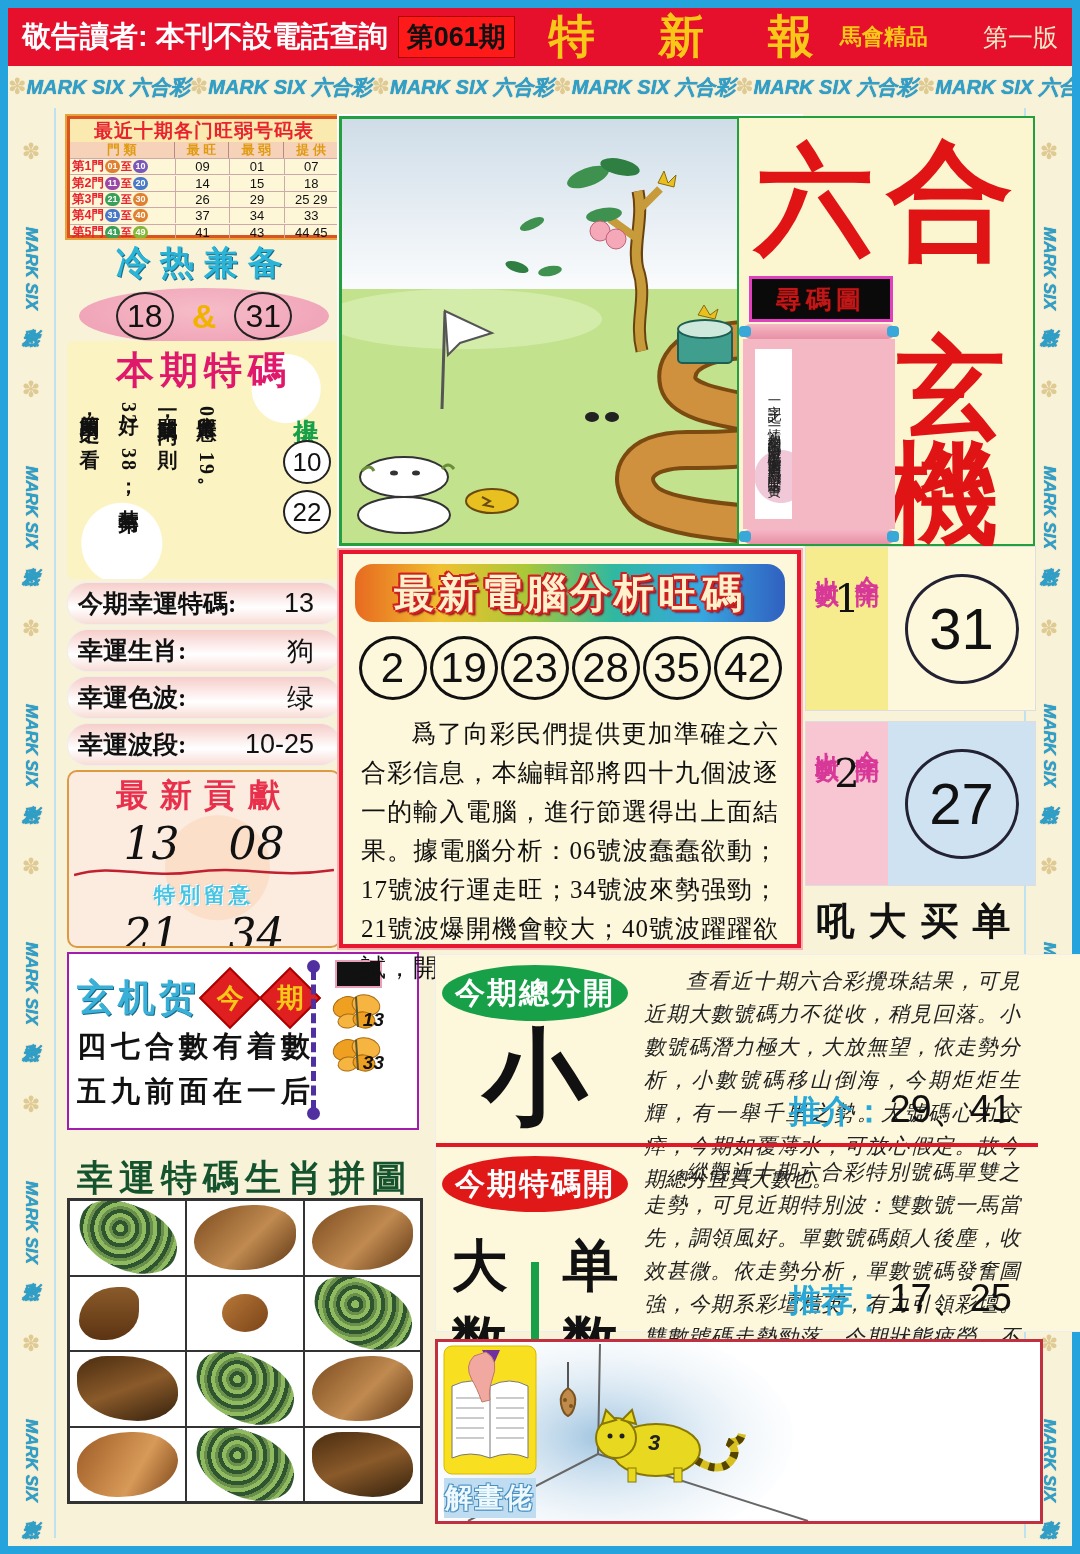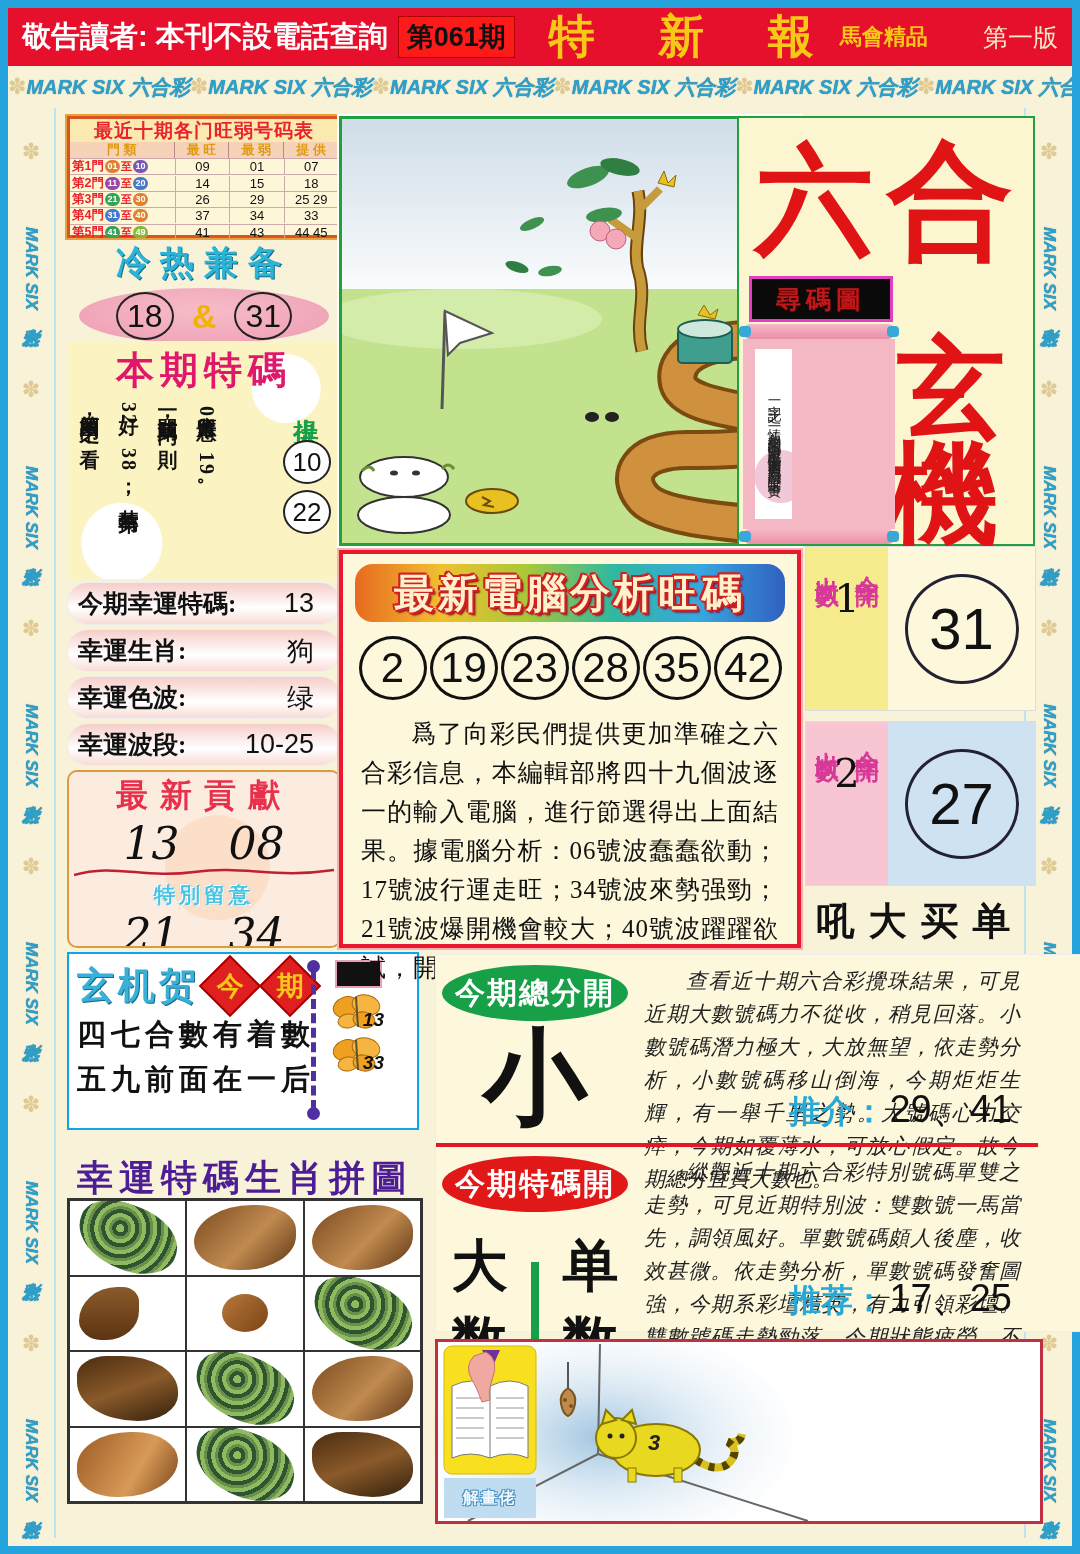--- a/index.html
+++ b/index.html
@@ -60,37 +60,37 @@
   .lbar{height:41px;border-radius:21px;background:linear-gradient(180deg,#f6cdc9,#fff 60%,#f8dcd6);display:flex;align-items:center;justify-content:space-between;padding:0 26px 0 10px;border:1px solid #eee;}
   .llab{font-family:"Liberation Serif","DejaVu Serif",serif;font-weight:bold;font-size:25px;color:#111;white-space:nowrap;}
   .lval{font-size:27px;color:#111;font-family:"Liberation Sans",sans-serif;}
   
   #contrib{left:4px;top:662px;width:274px;height:178px;border:2px solid #dc9a44;border-radius:10px;background:radial-gradient(circle at 55% 55%,#fbdfc9 0 52px,transparent 53px),#fcebdf;text-align:center;overflow:hidden;}
   .cbtitle{color:#e8304c;font-family:"Liberation Serif","DejaVu Serif",serif;font-weight:bold;font-size:32px;letter-spacing:12px;margin-top:2px;}
   .bignums{display:flex;justify-content:space-around;padding:0 30px;font-size:44px;color:#111;font-family:"DejaVu Serif",serif;font-style:italic;}
   .wavy{display:block;margin:-6px auto 0;}
   .notepill{display:inline-block;color:#45c4e4;font-weight:bold;font-size:21px;letter-spacing:4px;text-shadow:1px 1px 0 #fff,-1px -1px 0 #fff,0 0 2px #1a8cb0;}
   
-  #mystery{left:4px;top:844px;width:352px;height:178px;background:#fff;border:2px solid #0ea5e9;padding:6px 8px;}
+  #mystery{left:4px;top:844px;width:352px;height:178px;background:#fff;border:2px solid #a21caf;padding:18px 8px;}
   .mrow{display:flex;align-items:center;}
   .mxtitle{color:#38b0d8;font-family:"Liberation Serif","DejaVu Serif",serif;font-weight:bold;font-size:37px;letter-spacing:4px;text-shadow:1px 1px 0 #186a88;}
   .diamond{width:40px;height:40px;background:#e02020;transform:rotate(45deg);margin:4px 8px;display:flex;align-items:center;justify-content:center;border:2px solid #a00;}
   .diamond span{transform:rotate(-45deg);color:#f8c818;font-weight:bold;font-size:27px;font-family:"Liberation Serif",serif;}
   .verse{font-family:"Liberation Serif","DejaVu Serif",serif;font-weight:bold;font-size:29px;color:#111;letter-spacing:5px;line-height:45px;white-space:nowrap;}
   #mys-right{position:absolute;right:6px;top:6px;width:100px;height:162px;display:flex;}
   .dashline{border-left:5px dashed #5030a0;height:140px;margin:10px 6px 0 0;position:relative;}
   .dashline::before,.dashline::after{content:"";position:absolute;left:-9px;width:13px;height:13px;border-radius:50%;background:#5030a0;}
   .dashline::before{top:-10px;} .dashline::after{bottom:-10px;}
   #tipcol{display:flex;flex-direction:column;align-items:center;width:72px;}
   .tipbox{background:#111;color:#fff;writing-mode:vertical-rl;font-size:23px;font-weight:bold;letter-spacing:4px;padding:8px 6px;border:2px solid #e8a0b8;}
   .bfly{position:relative;width:56px;height:38px;margin-top:5px;}
   .bfly svg{position:absolute;left:0;top:0;}
   .bnum{position:absolute;right:2px;bottom:0;font-style:italic;font-weight:bold;font-size:19px;color:#111;}
   
-  #puzzle-title{left:4px;top:1046px;width:356px;text-align:center;font-family:"Liberation Serif","DejaVu Serif",serif;font-weight:bold;font-size:36px;color:#4c1d95;letter-spacing:6px;}
+  #puzzle-title{left:4px;top:1046px;width:356px;text-align:center;font-family:"Liberation Serif","DejaVu Serif",serif;font-weight:bold;font-size:36px;color:#14532d;letter-spacing:6px;}
   #puzzle-grid{left:4px;top:1090px;width:356px;height:306px;display:grid;grid-template-columns:repeat(3,1fr);grid-template-rows:repeat(4,1fr);border:2px solid #333;background:#fff;}
   .pcell{border:1px solid #333;overflow:hidden;position:relative;background:#fff;}
   .blob{position:absolute;inset:6%;}
   .snake{background:repeating-radial-gradient(circle at 40% 40%,#8fba5f 0 4px,#2f5530 4px 8px,#6a8f4a 8px 11px);border-radius:45% 60% 50% 65%;transform:rotate(18deg);}
   .dog{background:linear-gradient(135deg,#7a4a1e,#c08a50 55%,#5c3412);border-radius:60% 40% 55% 45%;}
   .fur{background:linear-gradient(160deg,#4a2c10,#8a5a2a 50%,#33200c);border-radius:30% 55% 40% 60%;}
   .monkey{background:linear-gradient(120deg,#9c5a24,#d89a58 60%,#7a4418);border-radius:55% 45% 60% 40%;}
   .paw{background:linear-gradient(180deg,#8a5a2a,#5c3412);border-radius:70% 30% 60% 40%;inset:14% 40% 14% 8%;}
   .cat{background:linear-gradient(135deg,#b87838,#7a4418);border-radius:50%;inset:24% 30%;}
   
@@ -139,21 +139,21 @@
   .pairvals{display:flex;align-items:center;justify-content:center;margin-top:17px;}
   .pairvals .pv{font-family:"DejaVu Serif",serif;font-weight:bold;font-size:56px;color:#111;}
   .gbar{width:10px;height:86px;background:#18a048;margin:0 8px;}
   .rightpane{position:absolute;left:200px;top:0;width:392px;height:100%;}
   .hand-para{margin:10px 8px 0;font-family:"DejaVu Serif","Liberation Serif",serif;font-style:italic;font-size:21px;line-height:33px;color:#222;text-align:justify;text-indent:2em;}
   .recl{position:absolute;right:16px;bottom:8px;white-space:nowrap;}
   .recl .rl{color:#28a8d8;font-weight:bold;font-size:32px;font-family:"Liberation Serif",serif;}
   .recl .rn{color:#111;font-size:38px;font-family:"Liberation Sans",sans-serif;}
   
   #decoder{left:372px;top:1231px;width:608px;height:185px;border:3px solid #c03040;background:#fff;}
-  #dec-label{position:absolute;left:6px;top:136px;width:92px;height:40px;background:#bfdcf0;display:flex;align-items:center;justify-content:center;color:#eef8ff;font-weight:bold;font-size:16px;letter-spacing:2px;text-shadow:1px 1px 0 #4890c0,-1px -1px 0 #4890c0,1px -1px 0 #4890c0,-1px 1px 0 #4890c0;}
+  #dec-label{position:absolute;left:6px;top:136px;width:92px;height:40px;background:#bfdcf0;display:flex;align-items:center;justify-content:center;color:#eef8ff;font-weight:bold;font-size:28px;letter-spacing:2px;text-shadow:1px 1px 0 #4890c0,-1px -1px 0 #4890c0,1px -1px 0 #4890c0,-1px 1px 0 #4890c0;}
 </style>
 </head>
 <body>
 
 <div id="page">
  <div id="inner">
 
   <div id="banner">
     <span class="notice">敬告讀者: 本刊不設電話查詢</span>
     <span class="issue">第061期</span>

